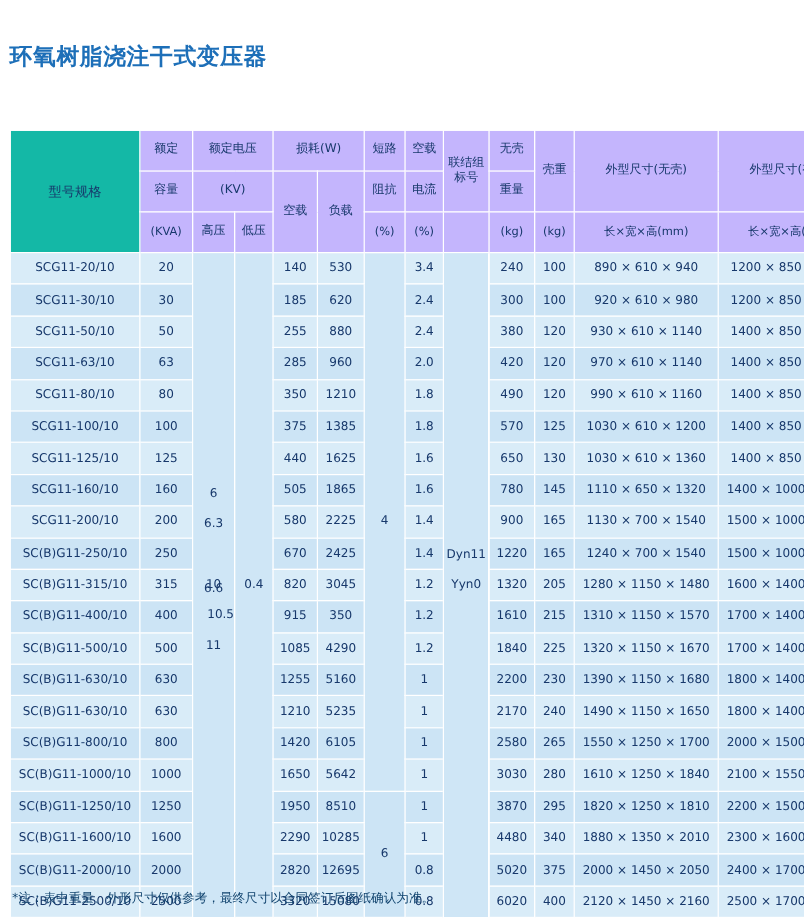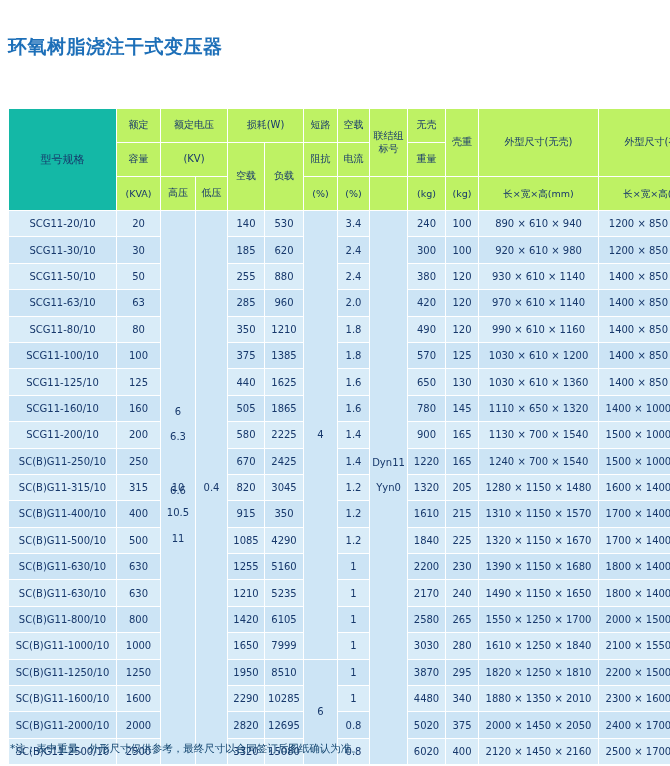--- a/index.html
+++ b/index.html
@@ -55,21 +55,21 @@
   table.spec td, table.spec th {
     border: 1px solid #ffffff;
     text-align: center;
     vertical-align: middle;
     padding: 0;
     color: #17386b;
     font-weight: normal;
   }
   
   thead td {
-    background: #bef264;
+    background: #c4b5fd;
     font-size: 10px;
     color: #10436e;
     font-weight: bold;
     line-height: 1.25;
   }
   thead td.hdr-tall { height: 33px; }
   .hdr-model {
     background: #14b8a6;
     font-size: 11px;
     font-weight: bold;
@@ -170,21 +170,21 @@
       <tbody id="spec-body">
           <tr>
             <td class="model">SCG11-20/10</td>
             <td>20</td>
             <td class="span-cell" rowspan="21" style="position: relative; padding: 0px;">
               <div style="position: relative; height: 533.4px;">
                 <div style="position: absolute; left: 0px; right: 0px; top: 177.8px; height: 25.4px; line-height: 25.4px;">6</div>
                 <div style="position: absolute; left: 0px; right: 0px; top: 203.2px; height: 25.4px; line-height: 25.4px;">6.3</div>
                 <div style="position: absolute; left: 0px; right: 0px; top: 228.6px; height: 25.4px; line-height: 25.4px; margin-top: 28px;">6.6</div>
                 <div style="position: absolute; left: 0px; right: 0px; top: 254px; height: 25.4px; line-height: 25.4px;">10</div>
-                <div style="position: absolute; left: 0px; right: 0px; top: 279.4px; height: 25.4px; line-height: 25.4px;">10.5</div>
+                <div style="position: absolute; left: 0px; right: 0px; top: 279.4px; height: 25.4px; line-height: 25.4px; text-align: right;">10.5</div>
                 <div style="position: absolute; left: 0px; right: 0px; top: 304.8px; height: 25.4px; line-height: 25.4px;">11</div>
               </div>
             </td>
             <td class="span-cell" rowspan="21">0.4</td>
             <td>140</td>
             <td>530</td>
             <td class="span-cell" rowspan="17">4</td>
             <td>3.4</td>
             <td class="span-cell" rowspan="21" style="position: relative;">
               <div style="position: relative; height: 533.4px;">
@@ -359,21 +359,21 @@
             <td>1</td>
             <td>2580</td>
             <td>265</td>
             <td>1550 × 1250 × 1700</td>
             <td>2000 × 1500 × 2000</td>
           </tr>
           <tr>
             <td class="model">SC(B)G11-1000/10</td>
             <td>1000</td>
             <td>1650</td>
-            <td>7999</td>
+            <td>5642</td>
             <td>1</td>
             <td>3030</td>
             <td>280</td>
             <td>1610 × 1250 × 1840</td>
             <td>2100 × 1550 × 2100</td>
           </tr>
           <tr>
             <td class="model">SC(B)G11-1250/10</td>
             <td>1250</td>
             <td>1950</td>

